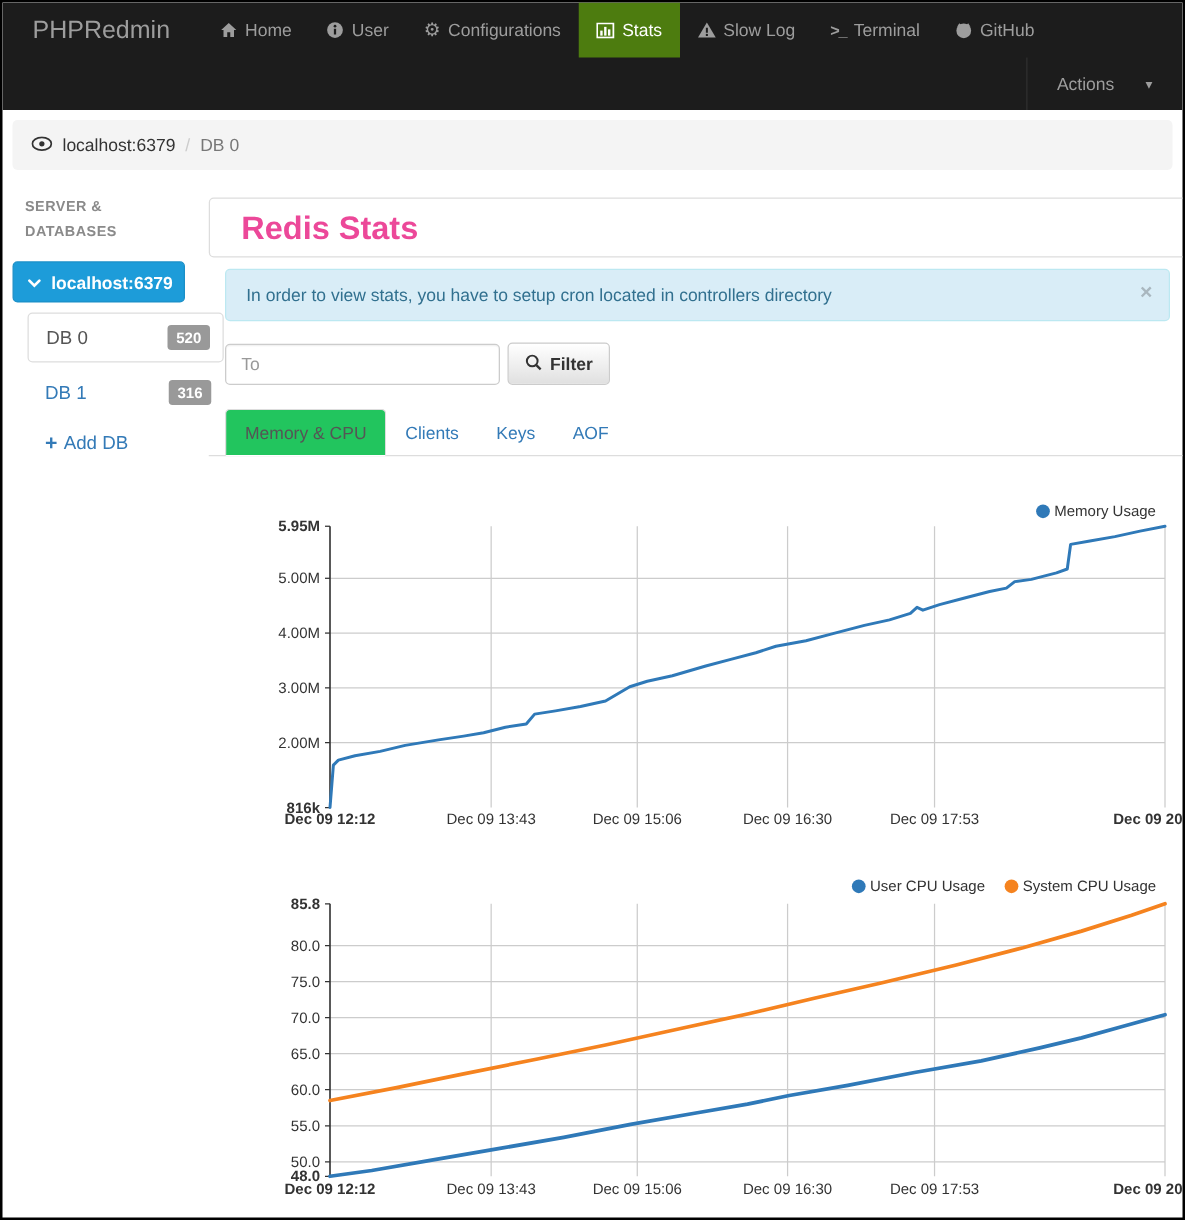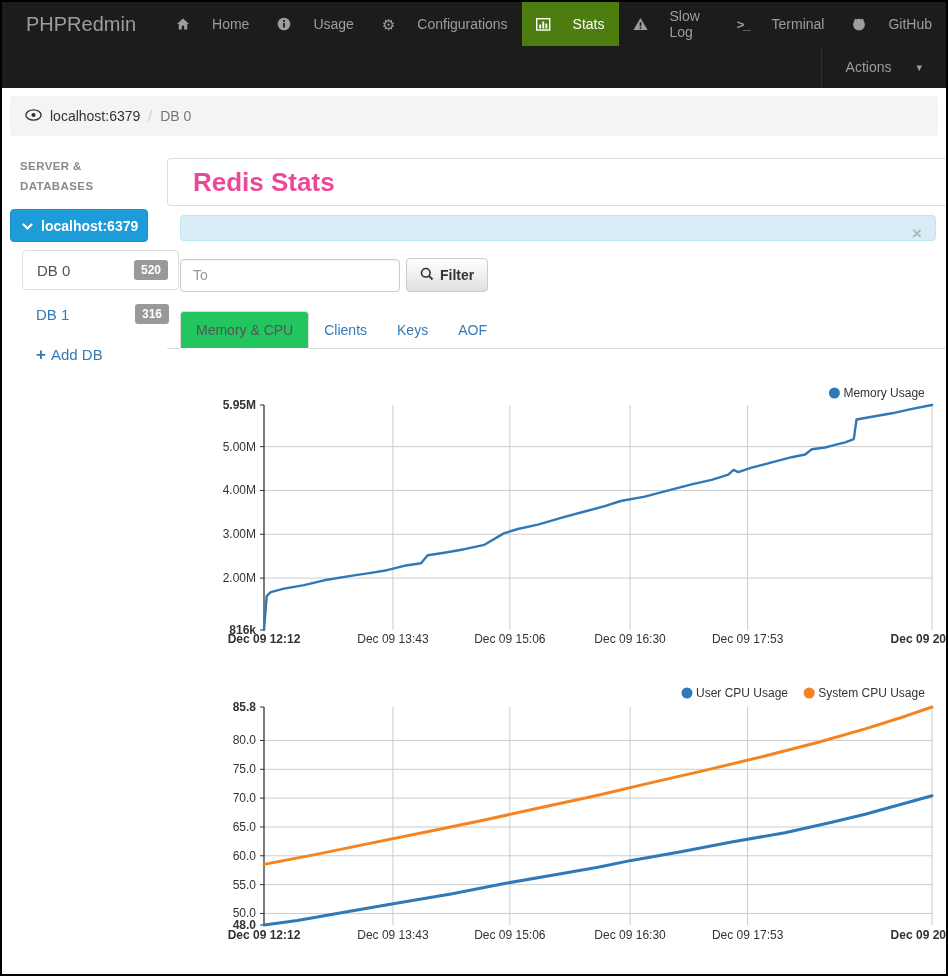--- a/index.html
+++ b/index.html
@@ -3,21 +3,21 @@
 <meta charset="utf-8">
 <style>
   * { margin:0; padding:0; box-sizing:border-box; }
   body { font-family:"Liberation Sans","DejaVu Sans",sans-serif; background:#888; }
   .page { width:948px; height:976px; border:2px solid #000; background:#fff; overflow:hidden; position:relative; }
 
   
   .navbar { background:#1c1c1c; }
   .nav-row1 { display:flex; height:44px; align-items:stretch; }
   .brand { color:#9d9d9d; font-size:20px; padding:0 26px 0 24px; display:flex; align-items:center; cursor:pointer; }
-  .nav-item { color:#9d9d9d; font-size:14px; padding:0 14px; display:flex; align-items:center; gap:22px; cursor:pointer; }
+  .nav-item { color:#9d9d9d; font-size:14px; padding:0 14px; display:flex; align-items:center; gap:6px; cursor:pointer; }
   .nav-item.active { background:#4d7c0f; color:#fff; }
   .nav-item .ni { display:inline-flex; align-items:center; }
   .gear-glyph { font-size:15px; line-height:1; }
   .term-glyph { font-weight:bold; letter-spacing:-1px; font-size:13px; }
   .nav-row2 { height:42px; display:flex; justify-content:flex-end; }
   .actions { border-left:1px solid #2f2f2f; padding:0 24px; display:flex; align-items:center; gap:25px; color:#9d9d9d; font-size:14px; cursor:pointer; }
   .caret { font-size:11px; }
 
   
   .breadcrumb-bar { margin:8px; background:#f4f4f4; border-radius:4px; padding:12px 15px; display:flex; align-items:center; gap:8px; font-size:14px; color:#333; }
@@ -81,21 +81,21 @@
       </div>
 
       <div class="nav-item">
         <span class="ni">
           <svg width="14" height="14" viewBox="0 0 14 14">
               <circle cx="7" cy="7" r="6.3" fill="currentColor"></circle>
               <rect x="6.1" y="6" width="1.8" height="4.6" fill="#1c1c1c"></rect>
               <circle cx="7" cy="3.9" r="1.1" fill="#1c1c1c"></circle>
             </svg>
         </span>
-        <span>Usage</span>
+        <span>User</span>
       </div>
 
       <div class="nav-item">
         <span class="ni gear-glyph">⚙</span>
         <span>Configurations</span>
       </div>
 
       <div class="nav-item active">
         <span class="ni">
           <svg width="15" height="13" viewBox="0 0 15 13">
@@ -186,20 +186,21 @@
       </div>
     </div>
 
     <div class="main">
 
       <div class="title-panel">
         <div class="page-title">Redis Stats</div>
       </div>
 
       <div class="alert">
+        <span>In order to view stats, you have to setup cron located in controllers directory</span>
         <span class="alert-close">×</span>
       </div>
 
       <div class="filter-form">
         <input type="text" placeholder="To" style="">
         <button class="btn-filter">
           <span>
             <svg width="14" height="14" viewBox="0 0 15 15">
                 <circle cx="6.2" cy="6.2" r="4.6" fill="none" stroke="#333" stroke-width="1.7"></circle>
                 <line x1="9.7" y1="9.7" x2="13.4" y2="13.4" stroke="#333" stroke-width="2"></line>

